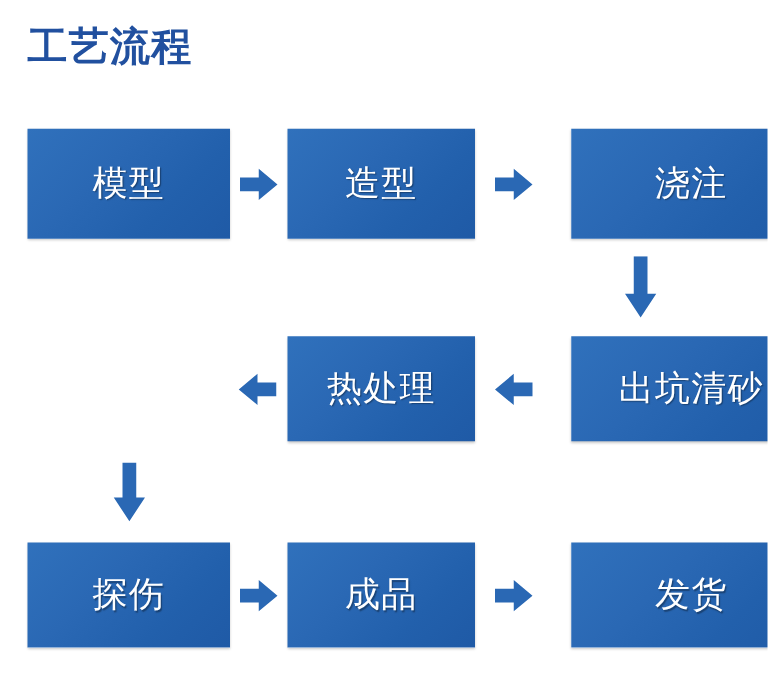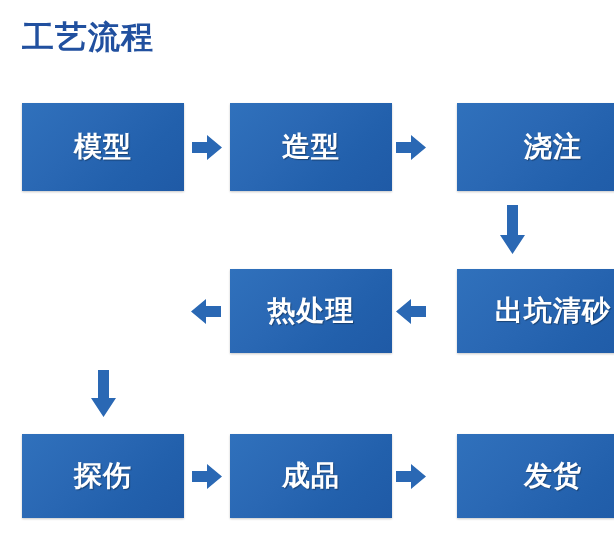--- a/index.html
+++ b/index.html
@@ -43,34 +43,34 @@
     display: flex;
     align-items: center;
     justify-content: center;
     box-sizing: border-box;
     background: linear-gradient(135deg, #3071BC 0%, #2A68B4 38%, #2260AC 70%, #1F5AA6 100%);
     box-shadow: 0 1px 2px rgba(0,0,0,0.22);
   }
   .node-label {
     color: #ffffff;
     font-size: 28px;
-    font-weight: bold;
+    font-weight: normal;
     line-height: 1;
     letter-spacing: 1px;
     white-space: nowrap;
     text-shadow: 1px 1px 1px rgba(0,0,0,0.35);
   }
 
   
   .r1 { top: 103px; height: 88px; }
   .r2 { top: 269px; height: 84px; }
   .r3 { top: 434px; height: 84px; }
 
   .c1 { left: 22px;  width: 162px; }
-  .c2 { left: 230px; width: 162px; }
+  .c2 { left: 230px; width: 150px; }
   .c3 { left: 457px; width: 192px; }
 
   
   .arrow {
     position: absolute;
   }
   .arrow svg { display: block; }
 </style>
 </head>
 <body>

